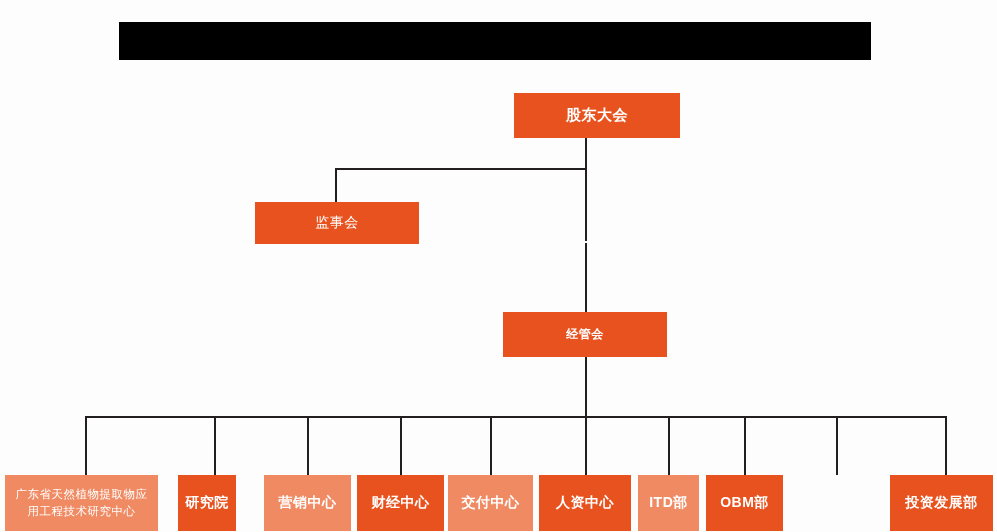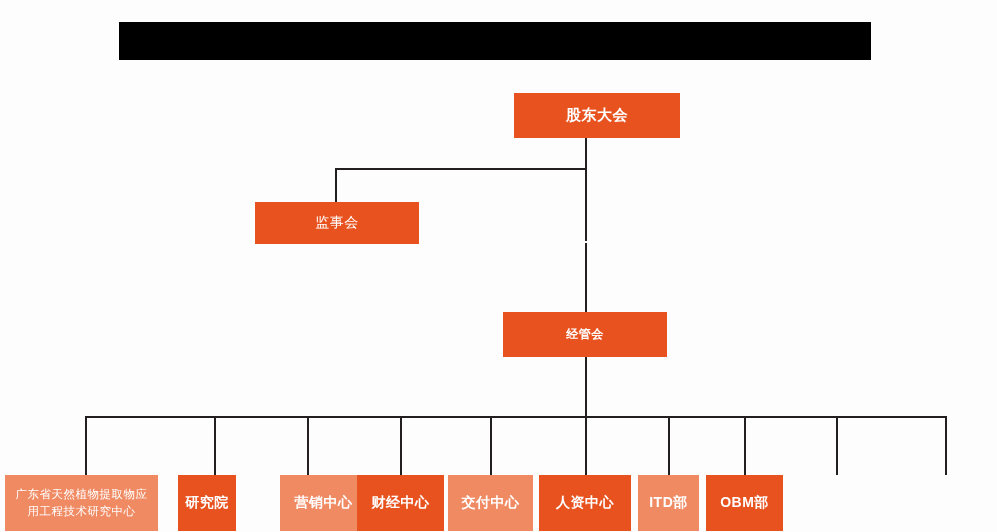--- a/index.html
+++ b/index.html
@@ -111,21 +111,21 @@
     <span class="node-label">
       <span>广东省天然植物提取物应</span><br>
       <span>用工程技术研究中心</span>
     </span>
   </div>
 
   <div class="node primary tier-leaf" style="left:178px; top:475px; width:58px;">
     <span class="node-label">研究院</span>
   </div>
 
-  <div class="node secondary tier-leaf" style="left:264px; top:475px; width:87px;margin-left:16px;">
+  <div class="node secondary tier-leaf" style="left:264px; top:475px; width:87px;">
     <span class="node-label">营销中心</span>
   </div>
 
   <div class="node primary tier-leaf" style="left:357px; top:475px; width:87px;">
     <span class="node-label">财经中心</span>
   </div>
 
   <div class="node secondary tier-leaf" style="left:448px; top:475px; width:85px;">
     <span class="node-label">交付中心</span>
   </div>
@@ -136,14 +136,17 @@
 
   <div class="node secondary tier-leaf" style="left:638px; top:475px; width:61px;">
     <span class="node-label">ITD部</span>
   </div>
 
   <div class="node primary tier-leaf" style="left:706px; top:475px; width:77px;text-align:center;">
     <span class="node-label">OBM部</span>
   </div>
 
 
+  <div class="node primary tier-leaf" style="left:890px; top:475px; width:103px;">
+    <span class="node-label">投资发展部</span>
+  </div>
 
 </div>
 
 </body></html>

